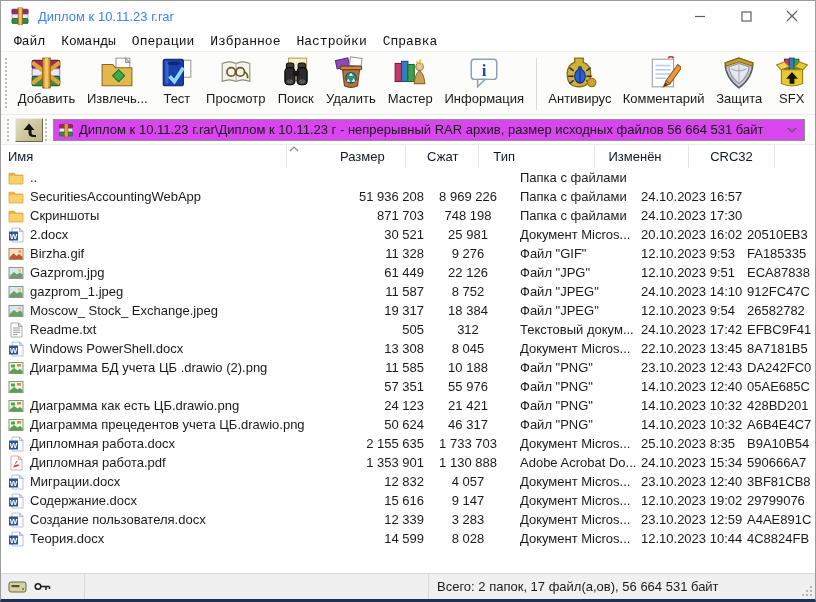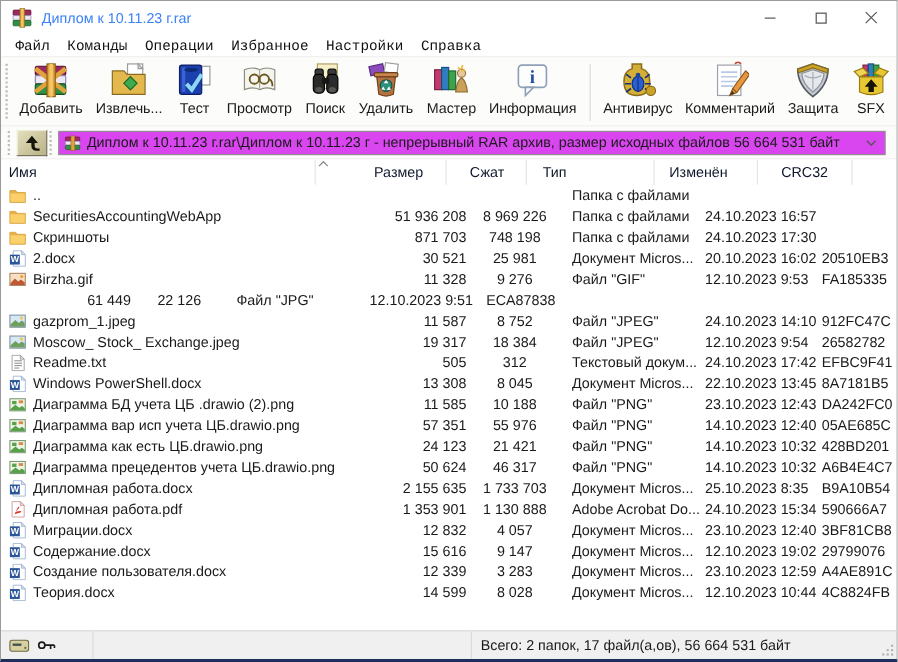--- a/index.html
+++ b/index.html
@@ -389,20 +389,30 @@
             </span>
             <span>Birzha.gif</span>
           </span>
           <span class="cell c-size">11 328</span>
           <span class="cell c-packed">9 276</span>
           <span class="cell c-type">Файл "GIF"</span>
           <span class="cell c-modified">12.10.2023 9:53</span>
           <span class="cell c-crc">FA185335</span>
         </div>
         <div class="lrow">
+          <span class="cell c-name">
+            <span class="icn16">
+              <svg width="16" height="16" viewBox="0 0 16 16">
+                <rect x="1" y="2.5" width="14" height="11" fill="#d6e7f6" stroke="#8494a4"></rect>
+                <path d="M1.5 11 L6 7 L9 9.6 L12 7.4 L14.5 9.6 V13 H1.5 Z" fill="#6f9e5f"></path>
+                <circle cx="11.5" cy="5.2" r="1.5" fill="#f2c94c"></circle>
+              </svg>
+            </span>
+            <span>Gazprom.jpg</span>
+          </span>
           <span class="cell c-size">61 449</span>
           <span class="cell c-packed">22 126</span>
           <span class="cell c-type">Файл "JPG"</span>
           <span class="cell c-modified">12.10.2023 9:51</span>
           <span class="cell c-crc">ECA87838</span>
         </div>
         <div class="lrow">
           <span class="cell c-name">
             <span class="icn16">
               <svg width="16" height="16" viewBox="0 0 16 16">
@@ -492,21 +502,20 @@
         <div class="lrow">
           <span class="cell c-name">
             <span class="icn16">
               <svg width="16" height="16" viewBox="0 0 16 16">
                 <rect x="1" y="2.5" width="14" height="11" fill="#eef5e6" stroke="#7d9b77"></rect>
                 <rect x="3" y="4.5" width="4" height="3" fill="#58a04c"></rect>
                 <rect x="9" y="4" width="4" height="2.6" fill="#d98a4a"></rect>
                 <path d="M1.5 11.8 L6 8 L9.5 10.6 L12 9 L14.5 11 V13 H1.5 Z" fill="#58a04c"></path>
               </svg>
             </span>
-            <span>Диаграмма вар исп учета ЦБ.drawio.png</span>
           </span>
           <span class="cell c-size">57 351</span>
           <span class="cell c-packed">55 976</span>
           <span class="cell c-type">Файл "PNG"</span>
           <span class="cell c-modified">14.10.2023 12:40</span>
           <span class="cell c-crc">05AE685C</span>
         </div>
         <div class="lrow">
           <span class="cell c-name">
             <span class="icn16">

